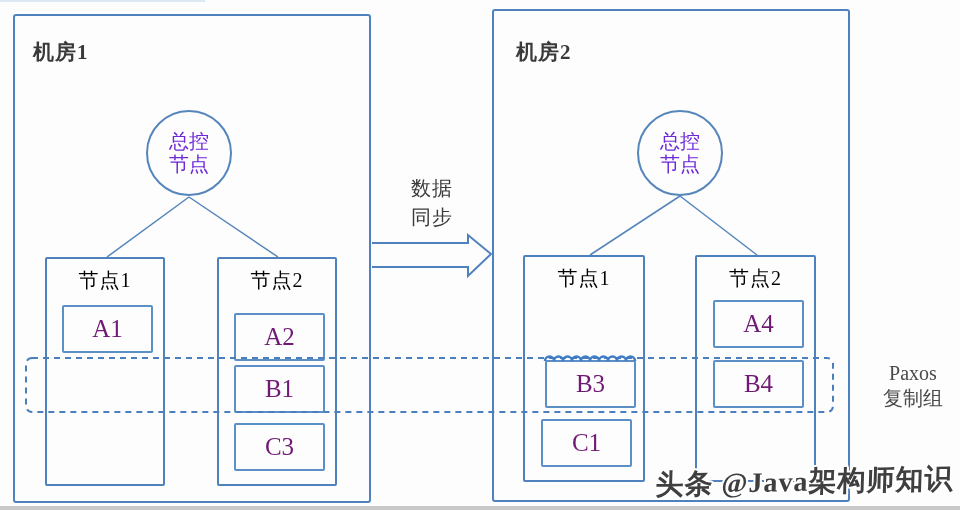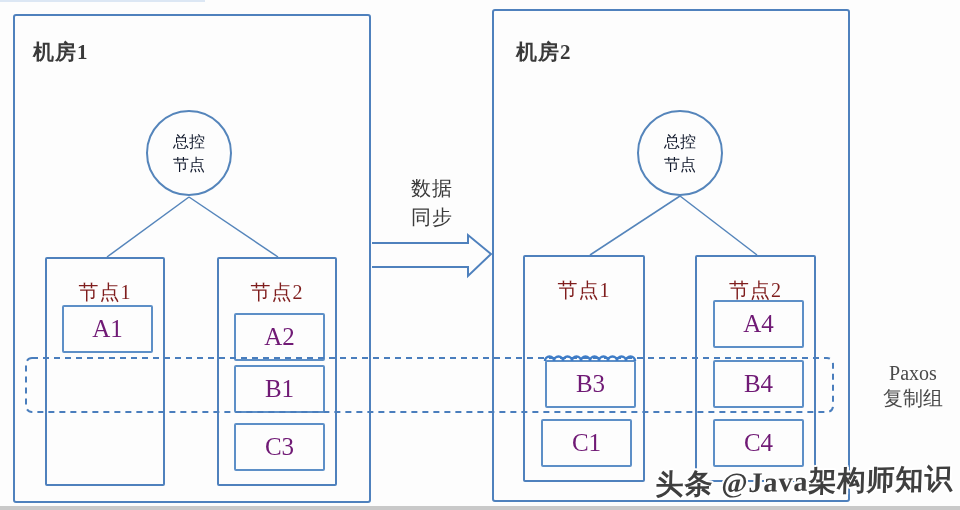--- a/index.html
+++ b/index.html
@@ -8,27 +8,27 @@
     background:#fdfdfd;
     font-family:Liberation Serif, serif;
     color:#333333;
   }
   .abs{position:absolute;box-sizing:border-box;}
   .dc-box{border:2px solid #4f81bd;border-radius:3px;background:#fdfdfd;}
   .dc-label{font-size:21px;font-weight:600;letter-spacing:1px;color:#3a3a3a;}
   .circle{
     width:86px;height:86px;border:2px solid #5585bb;border-radius:50%;
     background:#fdfdfd;display:flex;align-items:center;justify-content:center;
-    text-align:center;font-size:16px;line-height:23px;color:#0f172a;
+    text-align:center;font-size:20px;line-height:23px;color:#6d28d9;
     white-space:pre-line;
   }
   .node-box{border:2px solid #4f81bd;border-radius:2px;background:#fdfdfd;}
   .node-label{
-    position:absolute;left:0;top:20px;width:100%;text-align:center;
-    font-size:20px;color:#7f1d1d;letter-spacing:1px;
+    position:absolute;left:0;top:8px;width:100%;text-align:center;
+    font-size:20px;color:#000000;letter-spacing:1px;
   }
   .block{
     position:absolute;width:87px;height:44px;border:2px solid #5d8fc7;border-radius:2px;
     background:#fdfdfd;display:flex;align-items:center;justify-content:center;
     font-size:25px;color:#701a75;
   }
   .multiline{white-space:pre-line;}
   .sync-label{
     width:74px;text-align:center;font-size:20px;line-height:29px;color:#3a3a3a;
     letter-spacing:1px;
@@ -85,21 +85,20 @@
   <div class="abs node-box" style="left:523px;top:255px;width:122px;height:227px">
     <div class="node-label">节点1</div>
     <div class="block" style="left:20px;top:103px">B3</div>
     <div class="block" style="left:16px;top:162px">C1</div>
   </div>
 
   <div class="abs node-box" style="left:695px;top:255px;width:121px;height:227px">
     <div class="node-label">节点2</div>
     <div class="block" style="left:16px;top:43px">A4</div>
     <div class="block" style="left:16px;top:103px">B4</div>
-    <div class="block" style="left:16px;top:162px">C4</div>
   </div>
 
   <div class="abs sync-label multiline" style="left:395px;top:174px">数据
 同步</div>
 
   <div class="abs paxos-label multiline" style="left:858px;top:361px">Paxos
 复制组</div>
 
   <svg class="overlay-svg" width="960" height="510" viewBox="0 0 960 510">
 

